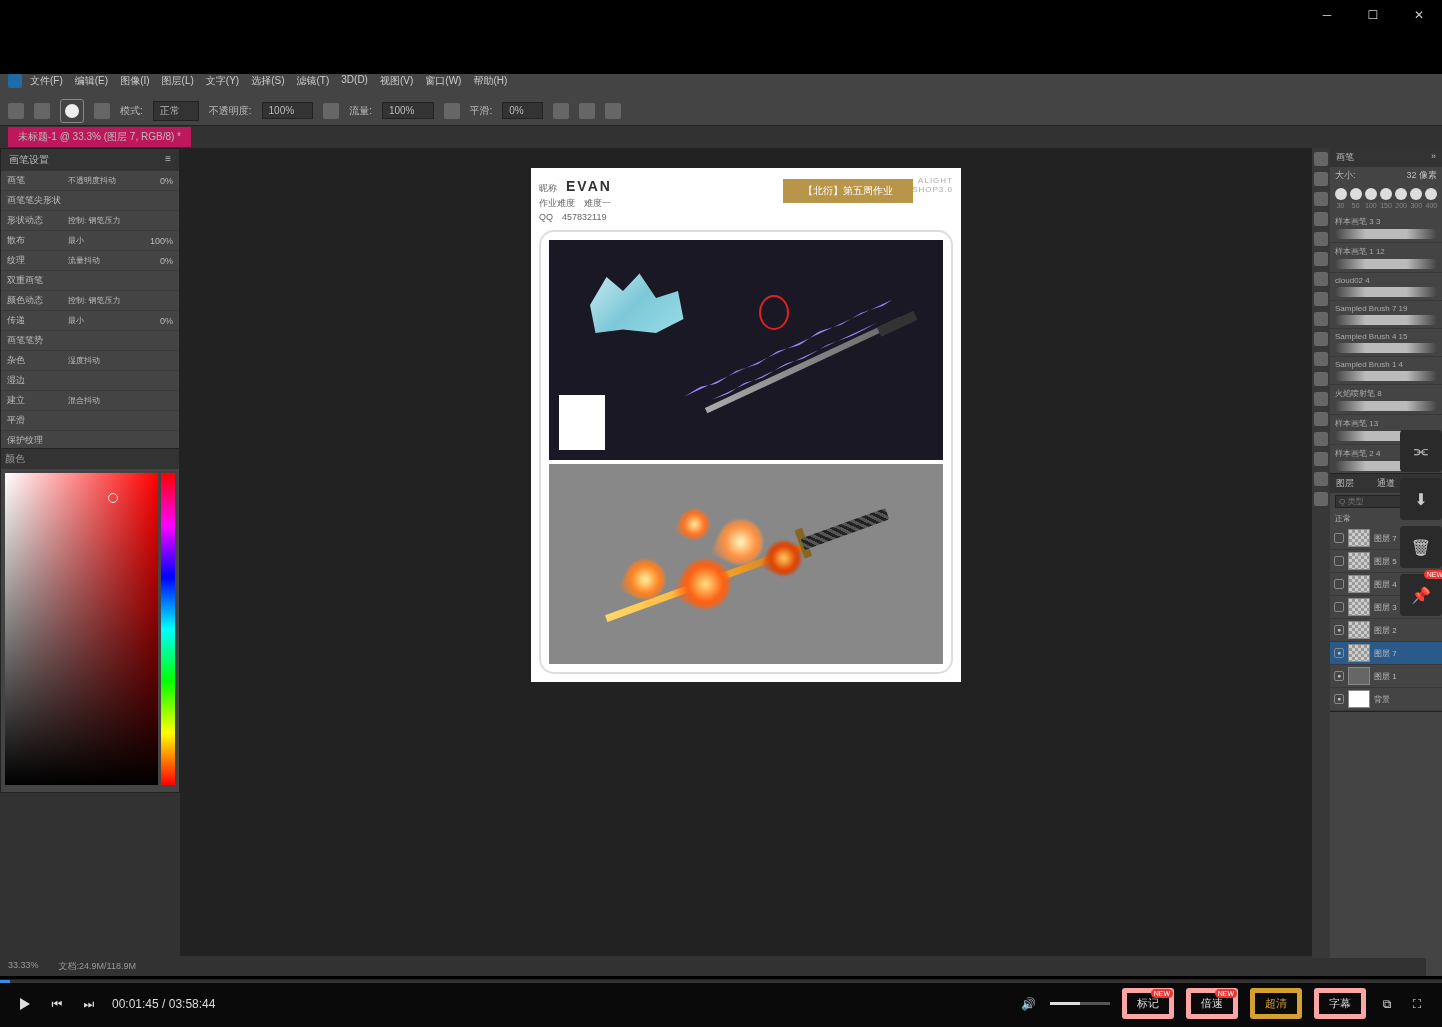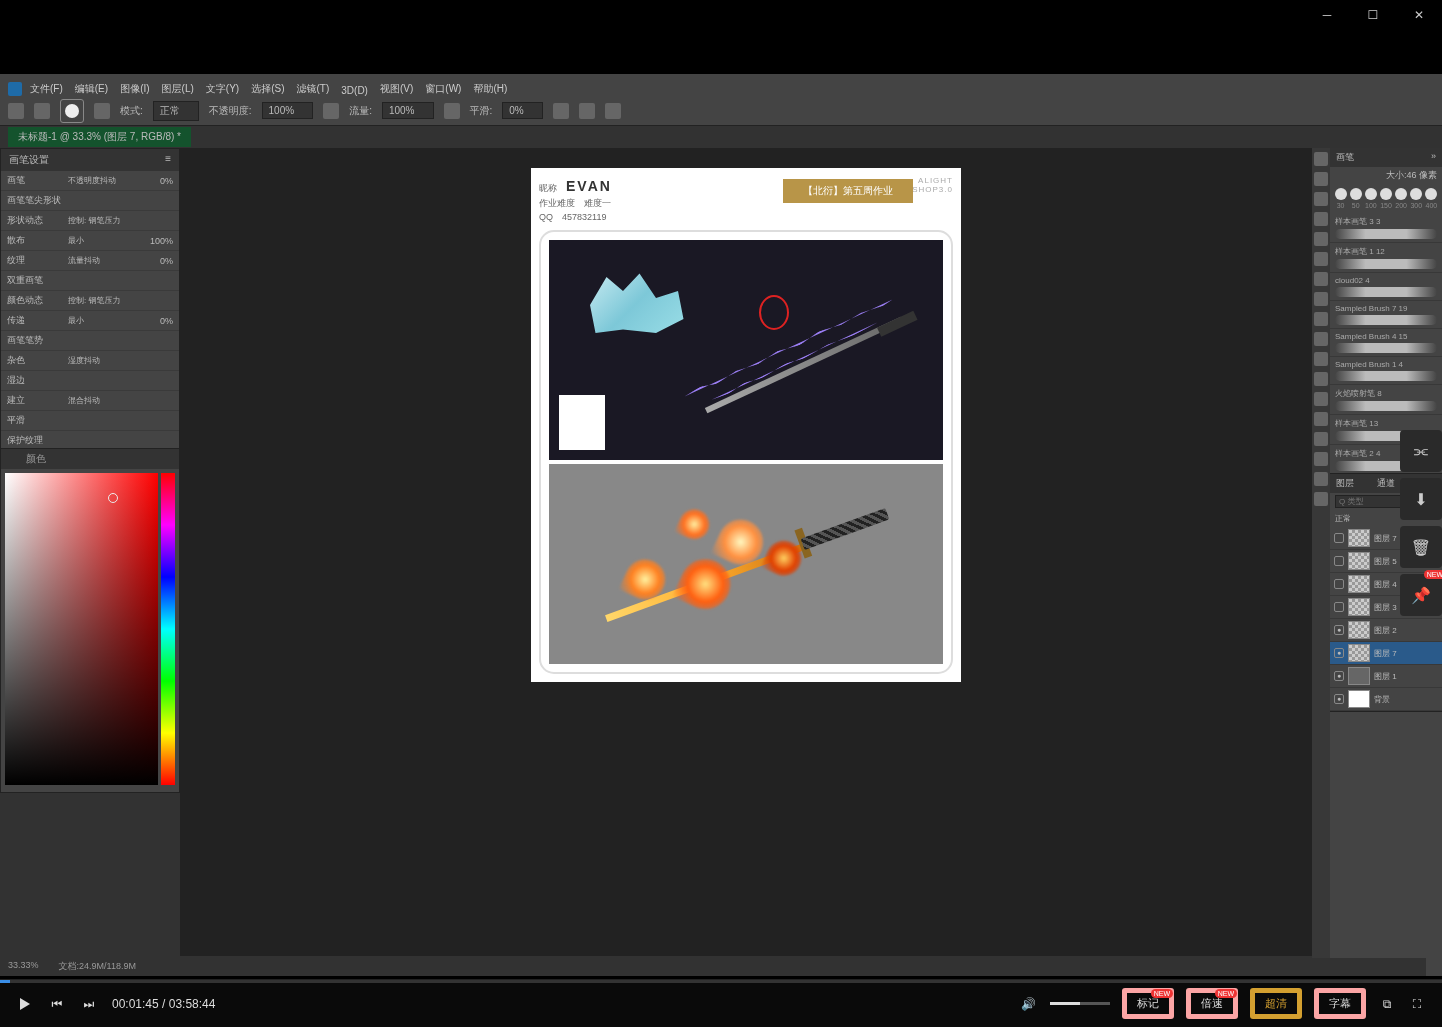--- a/index.html
+++ b/index.html
@@ -6,48 +6,48 @@
 body{background:#000;width:1442px;height:1027px;overflow:hidden;position:relative}
 
 .titlebar{height:30px;background:#000;display:flex;align-items:center;justify-content:center;position:relative}
 .titlebar-title{color:#ccc;font-size:13px}
 .titlebar-controls{position:absolute;right:0;display:flex}
 .titlebar-btn{width:46px;height:30px;display:flex;align-items:center;justify-content:center;color:#ccc;font-size:12px}
 
 .video-area{position:relative;width:100%;height:946px;background:#000}
 
 .ps-window{position:absolute;top:44px;left:0;right:0;bottom:0;background:#323232}
-.ps-menubar{height:22px;background:#444;display:flex;align-items:flex-end;padding:0 8px;font-size:10px;color:#ccc}
+.ps-menubar{height:22px;background:#444;display:flex;align-items:flex-start;padding:0 8px;font-size:10px;color:#ccc}
 .ps-menubar span{margin-right:12px}
 .ps-appicon{width:14px;height:14px;background:#1e6ba8;margin-right:8px;border-radius:2px}
 
 .ps-optbar{height:30px;background:#444;border-bottom:1px solid #222;display:flex;align-items:center;padding:0 8px;font-size:10px;color:#bbb;gap:10px}
 .ps-optbar .icon{width:16px;height:16px;background:#666;border-radius:2px}
 .ps-optbar .brush-dot{width:24px;height:24px;border:1px solid #888;border-radius:3px;display:flex;align-items:center;justify-content:center}
 .ps-optbar .brush-dot::before{content:"";width:14px;height:14px;background:#eee;border-radius:50%}
 .ps-optbar .dd{background:#333;padding:2px 18px 2px 6px;border:1px solid #222;position:relative}
 
 .ps-tab{height:22px;background:#323232;display:flex;align-items:center;padding:0 8px;font-size:10px;color:#bbb}
-.ps-tab-active{background:#14532d;padding:3px 10px}
+.ps-tab-active{background:#be185d;padding:3px 10px}
 
 .ps-body{position:relative;height:calc(100% - 74px)}
 
 .brush-panel{position:absolute;left:0;top:0;width:180px;background:#444;border:1px solid #222;font-size:10px;color:#bbb}
 .brush-header{background:#333;padding:4px 8px;display:flex;justify-content:space-between}
 .brush-row{display:flex;align-items:center;padding:3px 6px;gap:6px;border-bottom:1px solid #3a3a3a}
 .brush-row .lbl{width:55px;font-size:9px}
 .brush-row .val{width:28px;text-align:right;font-size:9px}
 .brush-preview{height:60px;background:#222;margin:6px;display:flex;align-items:center;justify-content:center}
 .brush-stroke{width:140px;height:35px;background:#fff;border-radius:50% 50% 50% 50% / 90% 50% 50% 90%;transform:rotate(-5deg) skewX(-10deg)}
 .brush-footer{display:flex;justify-content:flex-end;padding:4px;gap:6px}
 .brush-footer span{width:14px;height:14px;background:#555}
 
 .color-panel{position:absolute;left:0;top:300px;width:180px;height:345px;background:#444;border:1px solid #222}
 .color-tabs{display:flex;font-size:10px;color:#999;background:#333}
-.color-tabs span{padding:3px 25px}
+.color-tabs span{padding:3px 4px}
 .color-body{display:flex;height:320px;padding:4px}
 .color-main{flex:1;position:relative;background:linear-gradient(to right,#fff,#ff0000);margin-right:3px}
 .color-main::after{content:"";position:absolute;inset:0;background:linear-gradient(to bottom,transparent,#000)}
 .color-picker-ring{position:absolute;top:20px;right:40px;width:10px;height:10px;border:1px solid #fff;border-radius:50%}
 .hue-strip{width:14px;background:linear-gradient(to bottom,#ff0000,#ff00ff,#0000ff,#00ffff,#00ff00,#ffff00,#ff0000)}
 
 .canvas-area{position:absolute;left:180px;right:130px;top:0;bottom:20px;background:#222;display:flex;align-items:flex-start;justify-content:center;overflow:hidden}
 .document{width:430px;background:#fff;margin-top:20px;padding:8px}
 .doc-header{display:flex;justify-content:space-between;align-items:flex-start;font-size:9px;color:#666;margin-bottom:6px}
 .doc-header-left{line-height:1.5}
@@ -355,23 +355,23 @@
         <div class="ic"></div>
         <div class="ic"></div>
       </div>
 
       <div class="right-panels">
         <div class="rp-section">
           <div class="rp-header">
               <span>画笔</span>
               <span>»</span>
             </div>
-          <div style="padding:2px 5px;display:flex;justify-content:flex-end">
+          <div style="padding:2px 5px;display:flex;justify-content:space-between">
             <span>大小:</span>
-            <span>46 像素</span>
+            <span>32 像素</span>
           </div>
           <div class="brush-sizes" id="brush-sizes">
               <div class="bs">30</div>
               <div class="bs">50</div>
               <div class="bs">100</div>
               <div class="bs">150</div>
               <div class="bs">200</div>
               <div class="bs">300</div>
               <div class="bs">400</div>
             </div>

